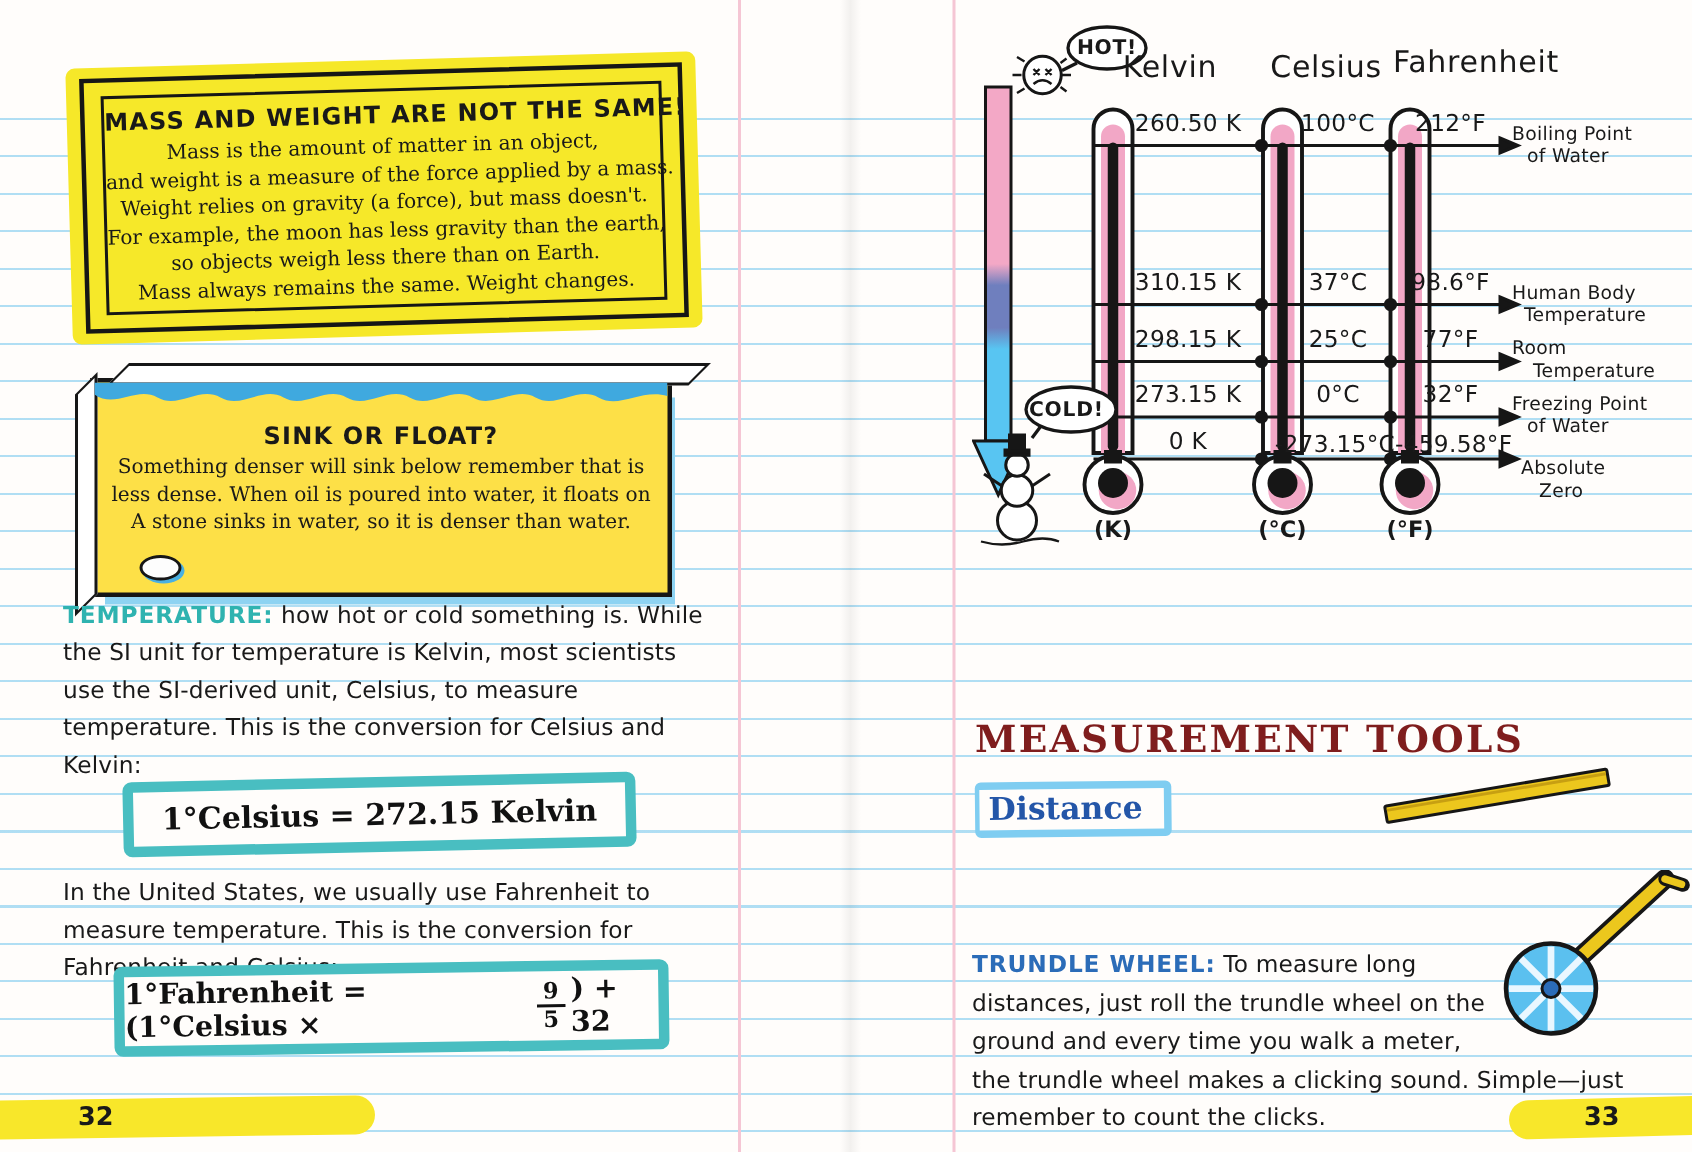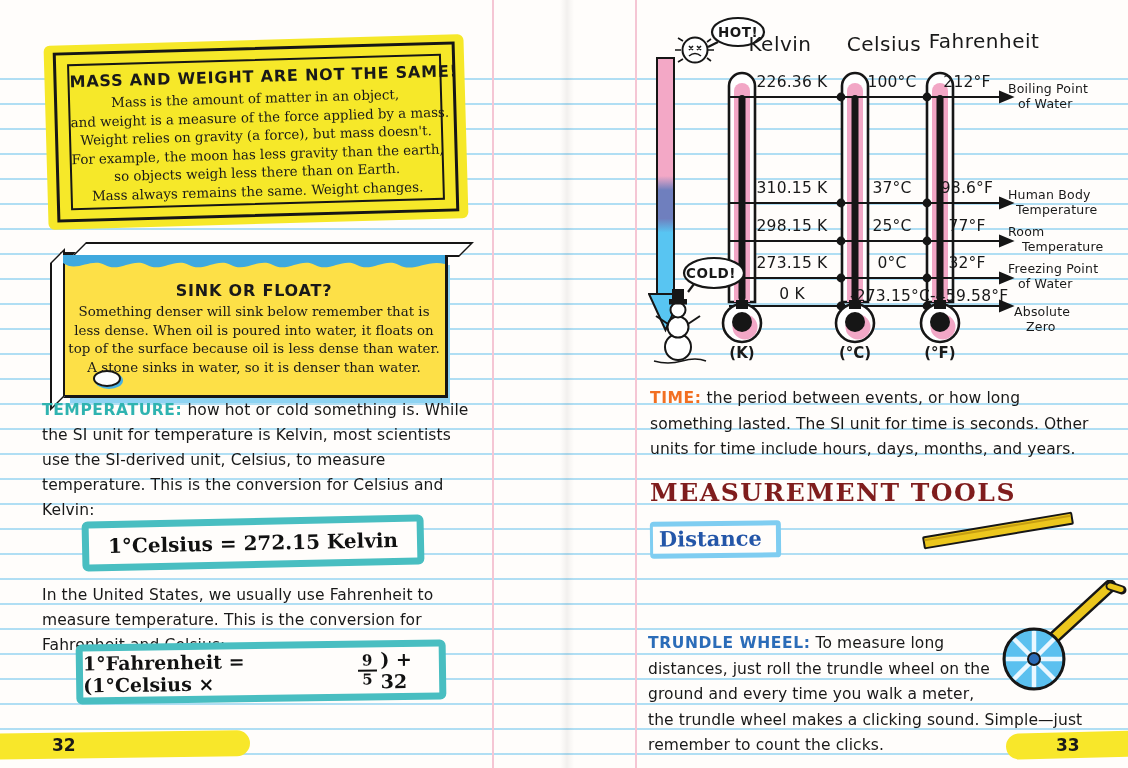--- a/index.html
+++ b/index.html
@@ -106,21 +106,20 @@
     <div class="sink-side"></div>
     <svg class="sink-wave" viewBox="0 0 382 30">
       <path d="M0,0 H382 V9 C364,4 350,18 336,10 C322,2 308,18 294,10 C280,2 266,18 252,10
                C238,2 224,18 210,10 C196,2 182,18 168,10 C154,2 140,18 126,10
                C112,2 98,18 84,10 C70,2 56,18 42,10 C28,2 14,18 0,8 Z" fill="#3fa9df"></path>
     </svg>
     <div class="sink-text">
       <div class="sink-title">SINK OR FLOAT?</div>
       <div class="boxline">Something denser will sink below remember that is</div>
       <div class="boxline">less dense. When oil is poured into water, it floats on</div>
-      <div class="boxline">top of the surface because oil is less dense than water.</div>
       <div class="boxline">A stone sinks in water, so it is denser than water.</div>
     </div>
     <div class="stone"></div>
   </div>
 
   <p class="para" style="left:42px;top:398px;width:436px;margin:0;">
     <span class="term teal">TEMPERATURE:</span>
     <span>how hot or cold something is. While the SI unit for temperature is Kelvin, most scientists use the SI-derived unit, Celsius, to measure temperature. This is the conversion for Celsius and Kelvin:</span>
   </p>
 
@@ -262,21 +261,21 @@
       </g>
     </svg>
 
     <div class="bubble-text" style="left:66px;top:14px;width:48px;">HOT!</div>
     <div class="bubble-text" style="left:38px;top:255px;width:36px;">COLD!</div>
 
     <div class="dheader" style="left:90px;top:22px;width:84px;">Kelvin</div>
     <div class="dheader" style="left:188px;top:22px;width:96px;">Celsius</div>
     <div class="dheader" style="left:278px;top:19px;width:116px;">Fahrenheit</div>
 
-    <div class="dlabel" style="left:98px;top:63px;width:92px;">226.36 K</div>
+    <div class="dlabel" style="left:98px;top:63px;width:92px;">260.50 K</div>
     <div class="dlabel" style="left:210px;top:63px;width:68px;">100°C</div>
     <div class="dlabel" style="left:288px;top:63px;width:62px;">212°F</div>
     <div class="ddesc" style="left:360px;top:71px;width:118px;">
       <div>Boiling Point</div>
       <div style="padding-left:10px;">of Water</div>
     </div>
 
     <div class="dlabel" style="left:98px;top:169px;width:92px;">310.15 K</div>
     <div class="dlabel" style="left:210px;top:169px;width:68px;">37°C</div>
     <div class="dlabel" style="left:288px;top:169px;width:62px;">98.6°F</div>
@@ -307,24 +306,20 @@
     <div class="ddesc" style="left:366px;top:294px;width:112px;">
       <div>Absolute</div>
       <div style="padding-left:12px;">Zero</div>
     </div>
 
     <div class="dfoot" style="left:66px;top:334px;width:56px;">(K)</div>
     <div class="dfoot" style="left:179px;top:334px;width:56px;">(°C)</div>
     <div class="dfoot" style="left:264px;top:334px;width:56px;">(°F)</div>
   </div>
 
-  <p class="para" style="left:650px;top:386px;width:440px;margin:0;line-height:25.5px;">
-    <span class="term orange">TIME:</span>
-    <span>the period between events, or how long something lasted. The SI unit for time is seconds. Other units for time include hours, days, months, and years.</span>
-  </p>
 
   <div class="section-heading">MEASUREMENT TOOLS</div>
 
   <div class="distance">Distance</div>
   <div class="meter-stick"></div>
 
 
   <p class="para" style="left:648px;top:631px;width:452px;margin:0;line-height:25.5px;">
     <span class="float-spacer"></span>
     <span class="term blueterm">TRUNDLE WHEEL:</span>

